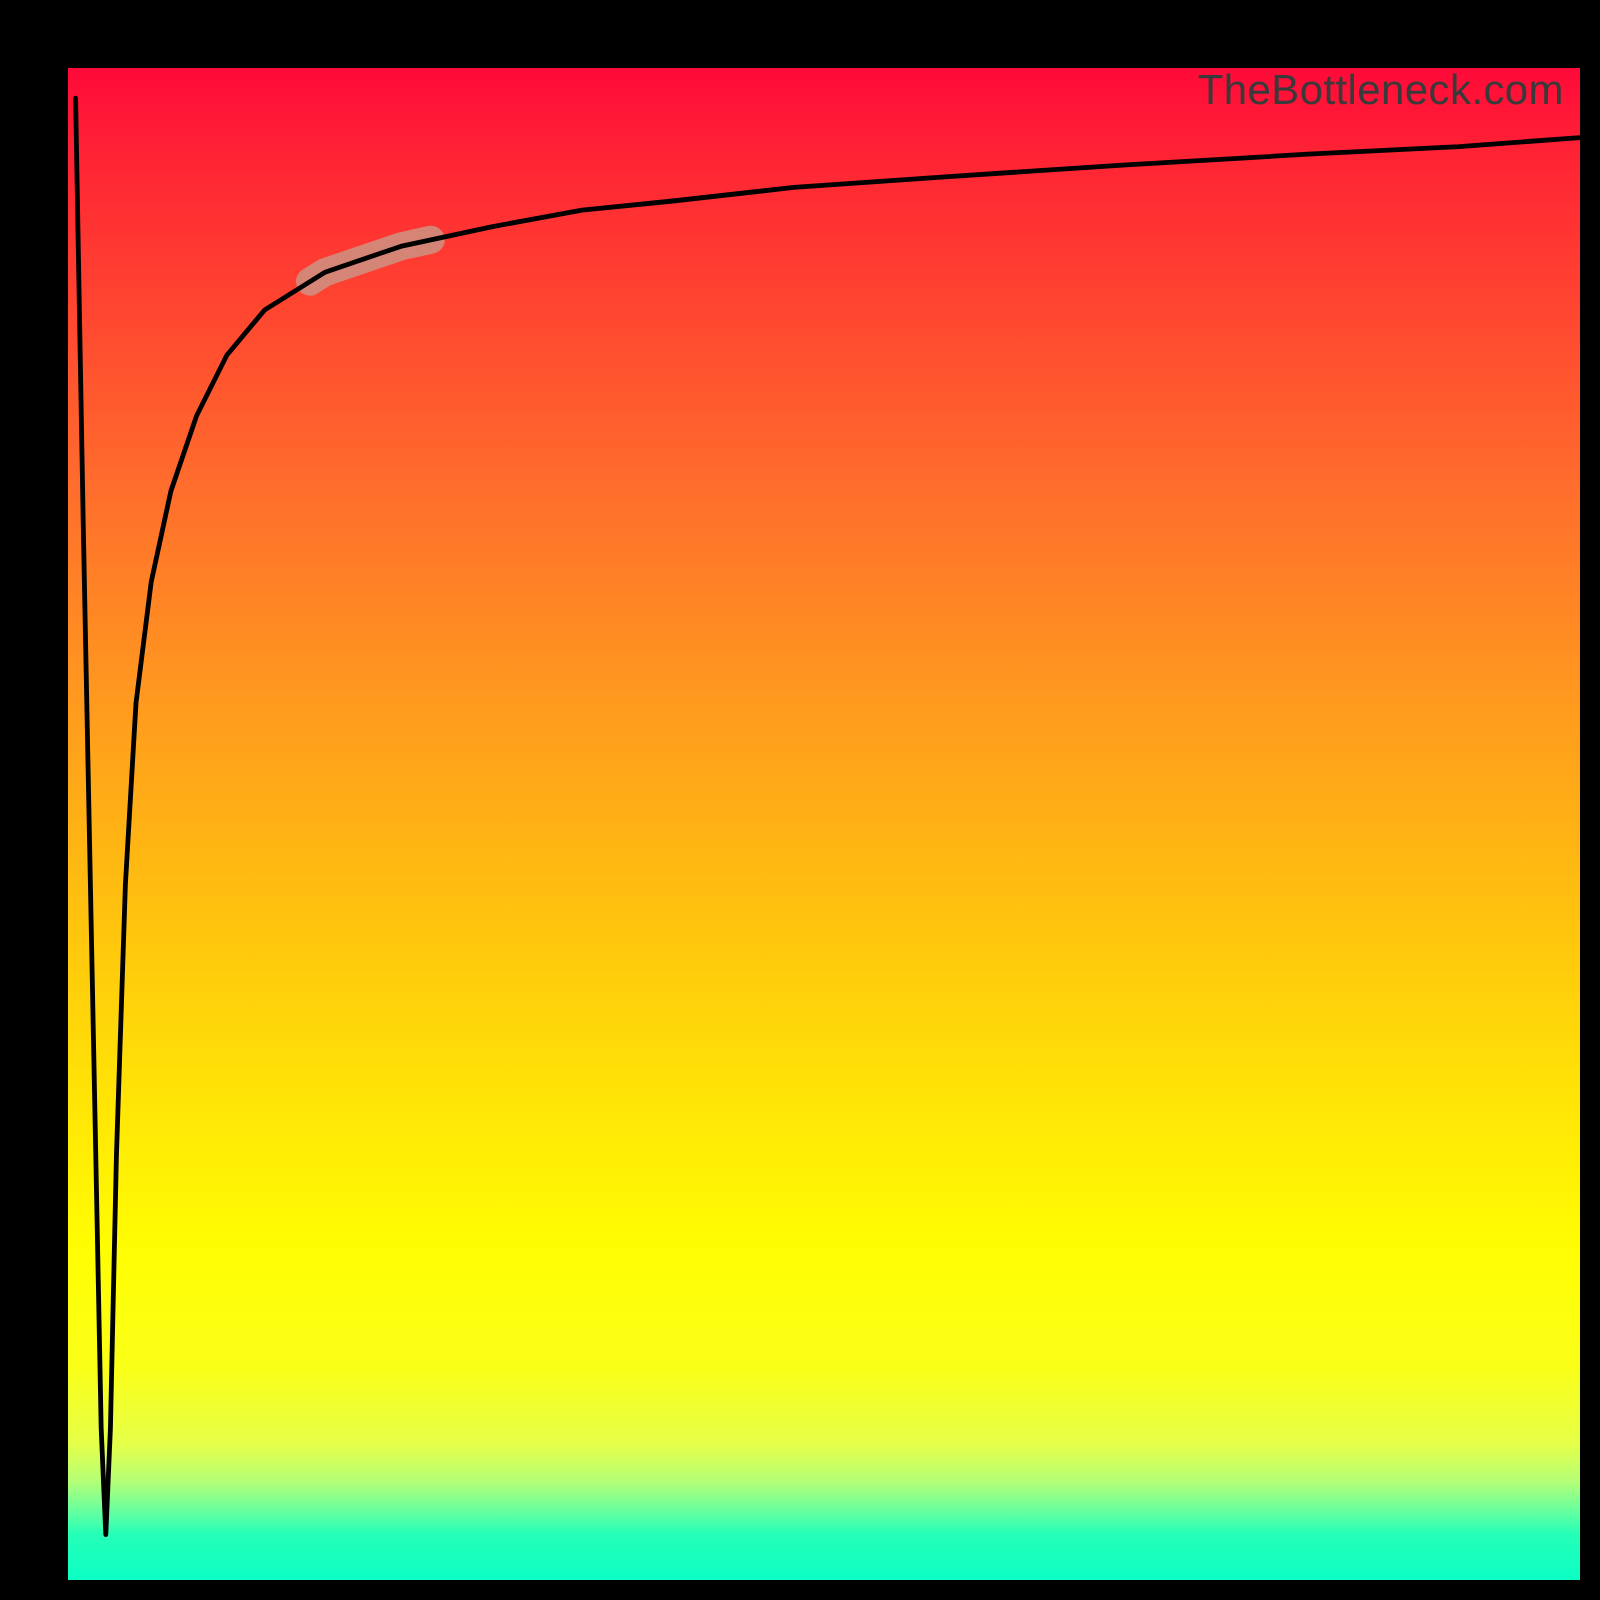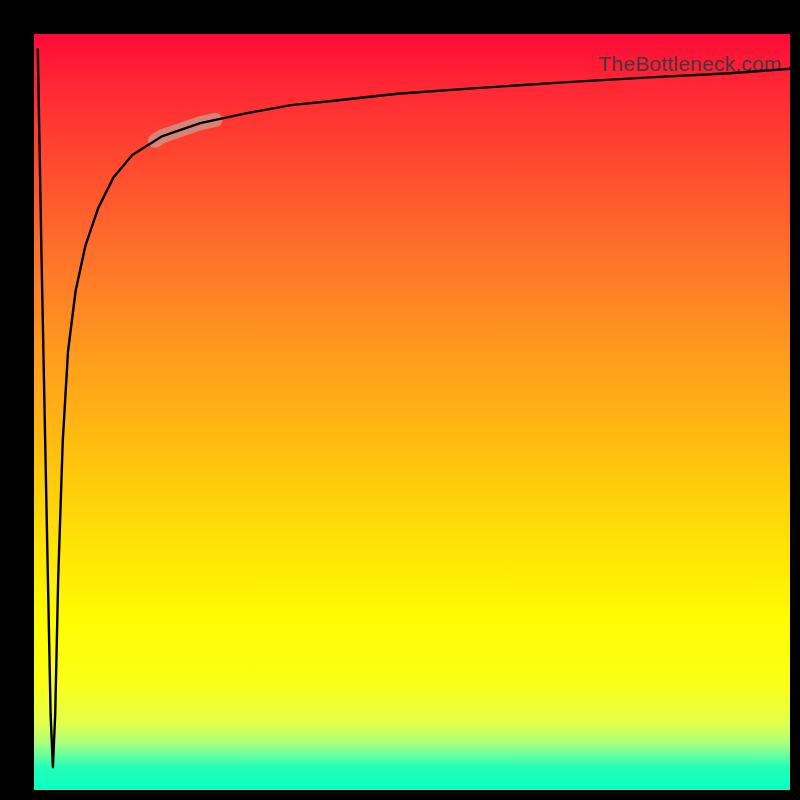--- a/index.html
+++ b/index.html
@@ -36,21 +36,21 @@
       #faff18 86%,
       #e5ff49 91%,
       #b4ff77 93.5%,
       #64ffa0 95.5%,
       #24ffb8 97%,
       #0cffc4 100%
     );
   }
   .watermark {
     position: absolute;
-    top: 18px;
+    top: 0;
     right: 8px;
     font-family: Arial, Helvetica, sans-serif;
     font-size: 21px;
     font-weight: 400;
     color: #3a3a3a;
     letter-spacing: 0.2px;
     user-select: none;
   }
   svg.overlay {
     position: absolute;

